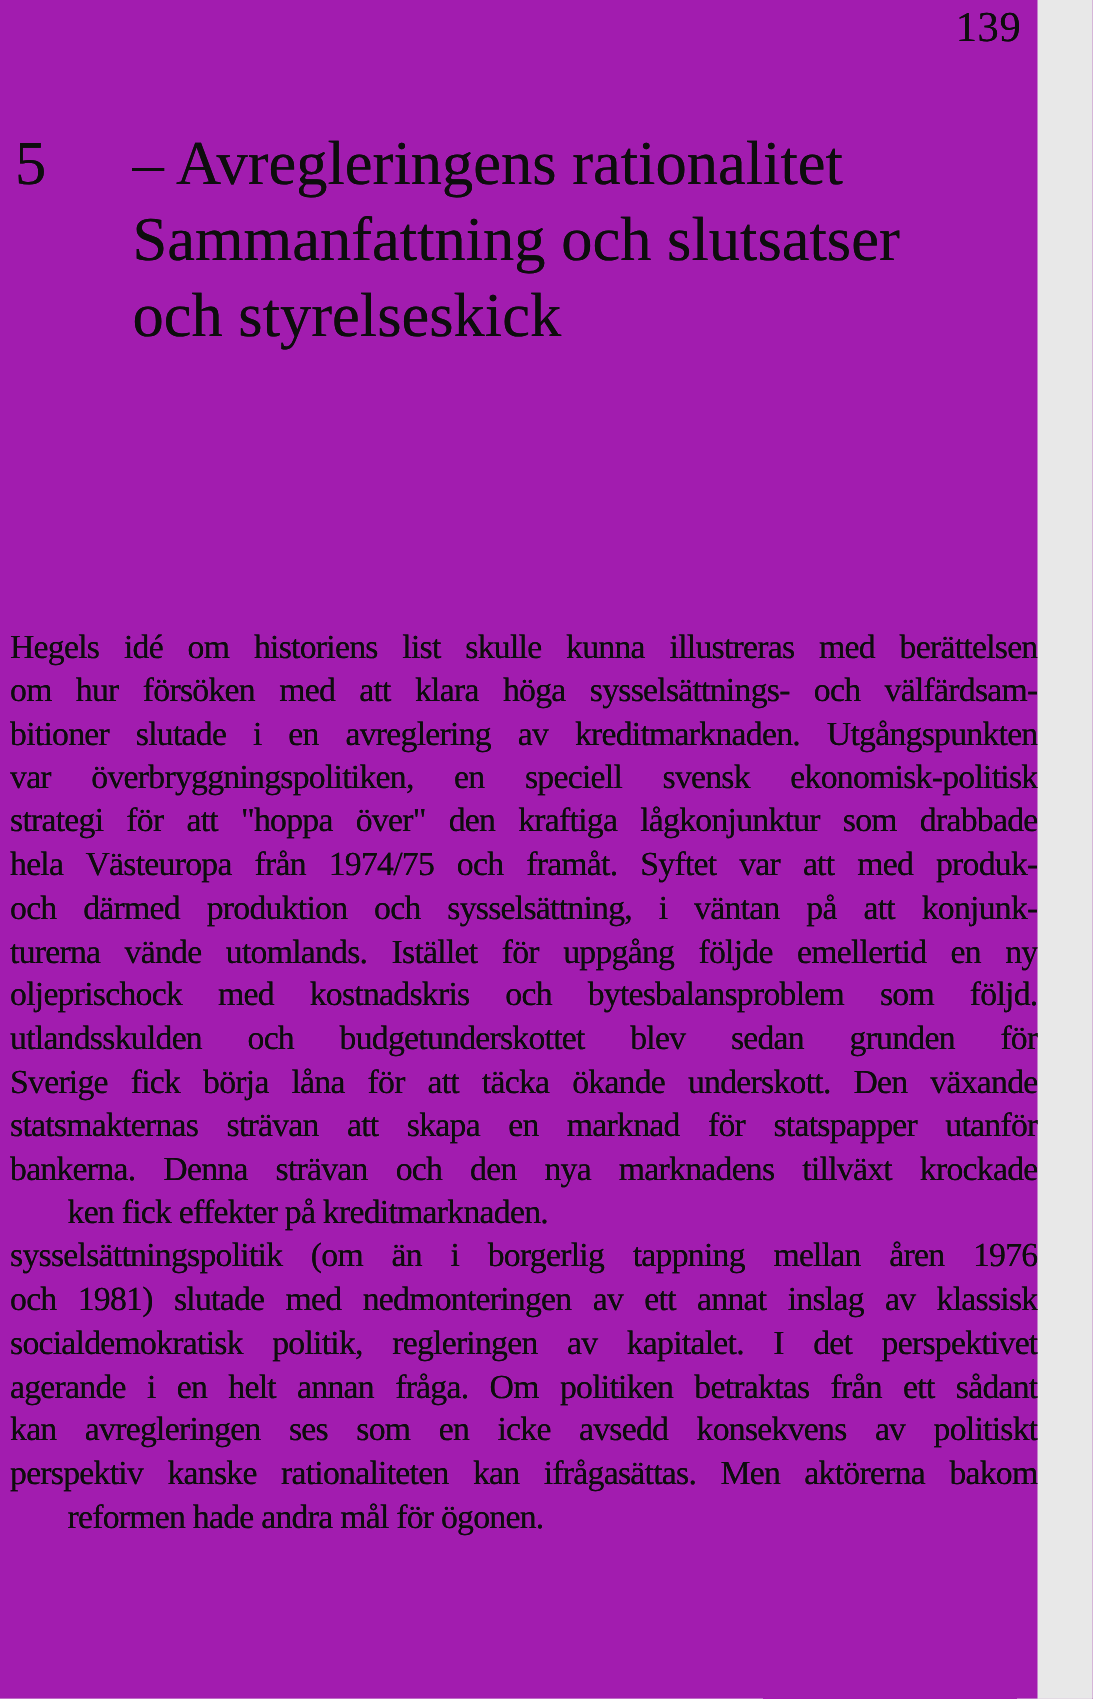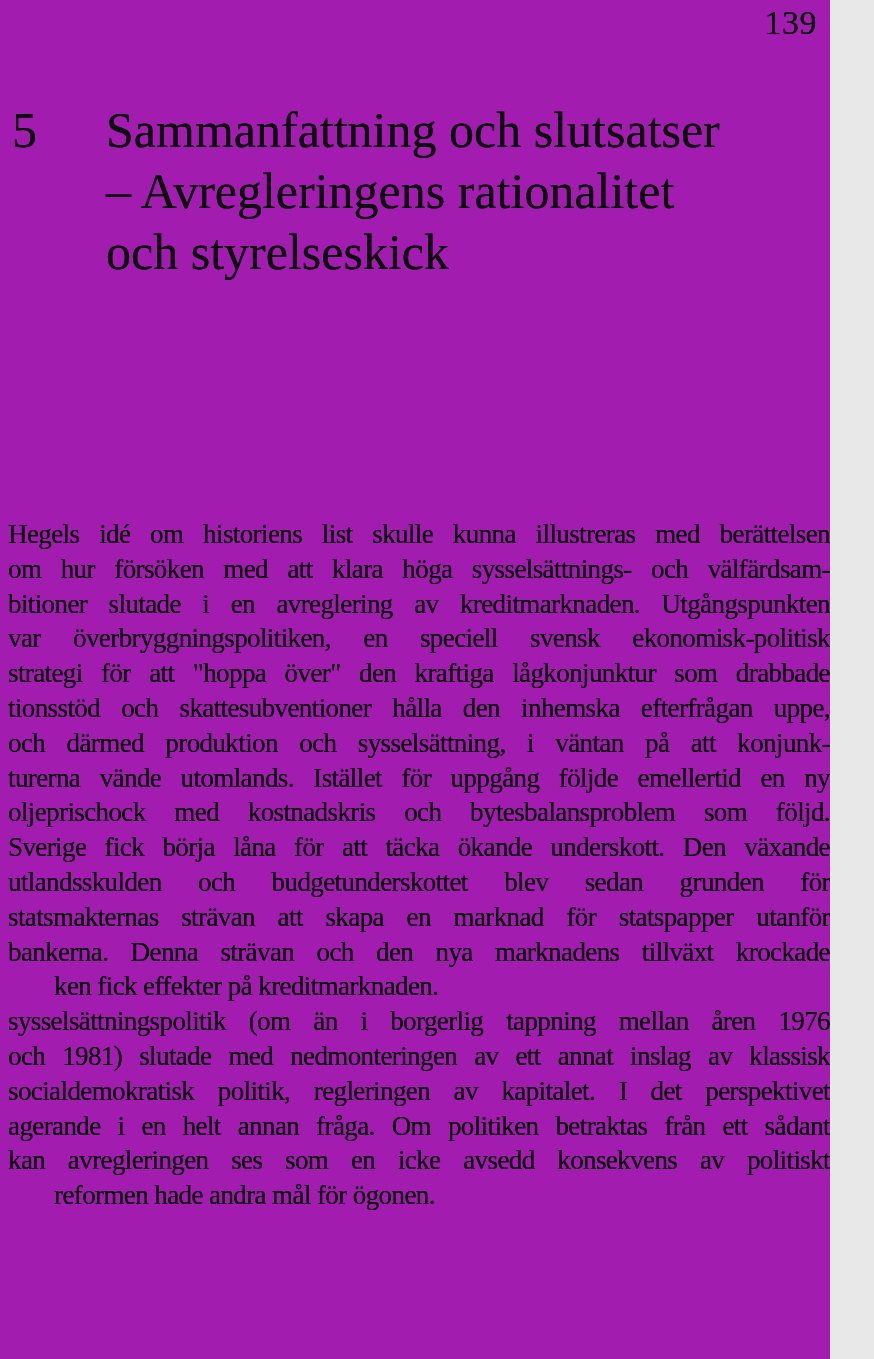--- a/index.html
+++ b/index.html
@@ -40,21 +40,21 @@
   }
   .heading-lines {
     margin-left: 94px;
     font-size: 50px;
     line-height: 61px;
     letter-spacing: 0px;
   }
   .body-text {
     position: absolute;
     left: 8px;
-    top: 517px;
+    top: 500px;
     width: 822px;
     font-size: 27px;
     line-height: 34.8px;
     letter-spacing: -0.6px;
   }
   .line {
     text-align: justify;
     text-align-last: justify;
     white-space: nowrap; 
     white-space: normal;
@@ -70,46 +70,47 @@
 </head>
 <body>
 
 <div class="page">
 
   <div class="page-number">139</div>
 
   <div class="chapter-heading">
     <span class="chapter-num">5</span>
     <div class="heading-lines">
+      <div>– Avregleringens rationalitet</div>
       <div>Sammanfattning och slutsatser</div>
-      <div>– Avregleringens rationalitet</div>
       <div>och styrelseskick</div>
     </div>
   </div>
 
   <div class="body-text">
     <div>
       <div class="line">Hegels idé om historiens list skulle kunna illustreras med berättelsen</div>
       <div class="line">om hur försöken med att klara höga sysselsättnings- och välfärdsam-</div>
       <div class="line">bitioner slutade i en avreglering av kreditmarknaden. Utgångspunkten</div>
       <div class="line">var överbryggningspolitiken, en speciell svensk ekonomisk-politisk</div>
       <div class="line">strategi för att "hoppa över" den kraftiga lågkonjunktur som drabbade</div>
-      <div class="line">tionsstöd och skattesubventioner hålla den inhemska efterfrågan uppe,</div>
+      <div class="line">hela Västeuropa från 1974/75 och framåt. Syftet var att med produk-</div>
       <div class="line">och därmed produktion och sysselsättning, i väntan på att konjunk-</div>
       <div class="line">turerna vände utomlands. Istället för uppgång följde emellertid en ny</div>
       <div class="line">oljeprischock med kostnadskris och bytesbalansproblem som följd.</div>
+      <div class="line">utlandsskulden och budgetunderskottet blev sedan grunden för</div>
       <div class="line">Sverige fick börja låna för att täcka ökande underskott. Den växande</div>
-      <div class="line">utlandsskulden och budgetunderskottet blev sedan grunden för</div>
       <div class="line">statsmakternas strävan att skapa en marknad för statspapper utanför</div>
       <div class="line">bankerna. Denna strävan och den nya marknadens tillväxt krockade</div>
       <div class="line para-end">ken fick effekter på kreditmarknaden.</div>
     </div>
     <div>
       <div class="line">sysselsättningspolitik (om än i borgerlig tappning mellan åren 1976</div>
       <div class="line">och 1981) slutade med nedmonteringen av ett annat inslag av klassisk</div>
       <div class="line">socialdemokratisk politik, regleringen av kapitalet. I det perspektivet</div>
       <div class="line">agerande i en helt annan fråga. Om politiken betraktas från ett sådant</div>
       <div class="line">kan avregleringen ses som en icke avsedd konsekvens av politiskt</div>
+      <div class="line">perspektiv kanske rationaliteten kan ifrågasättas. Men aktörerna bakom</div>
       <div class="line para-end">reformen hade andra mål för ögonen.</div>
     </div>
   </div>
 
 </div>
 
 </body></html>

